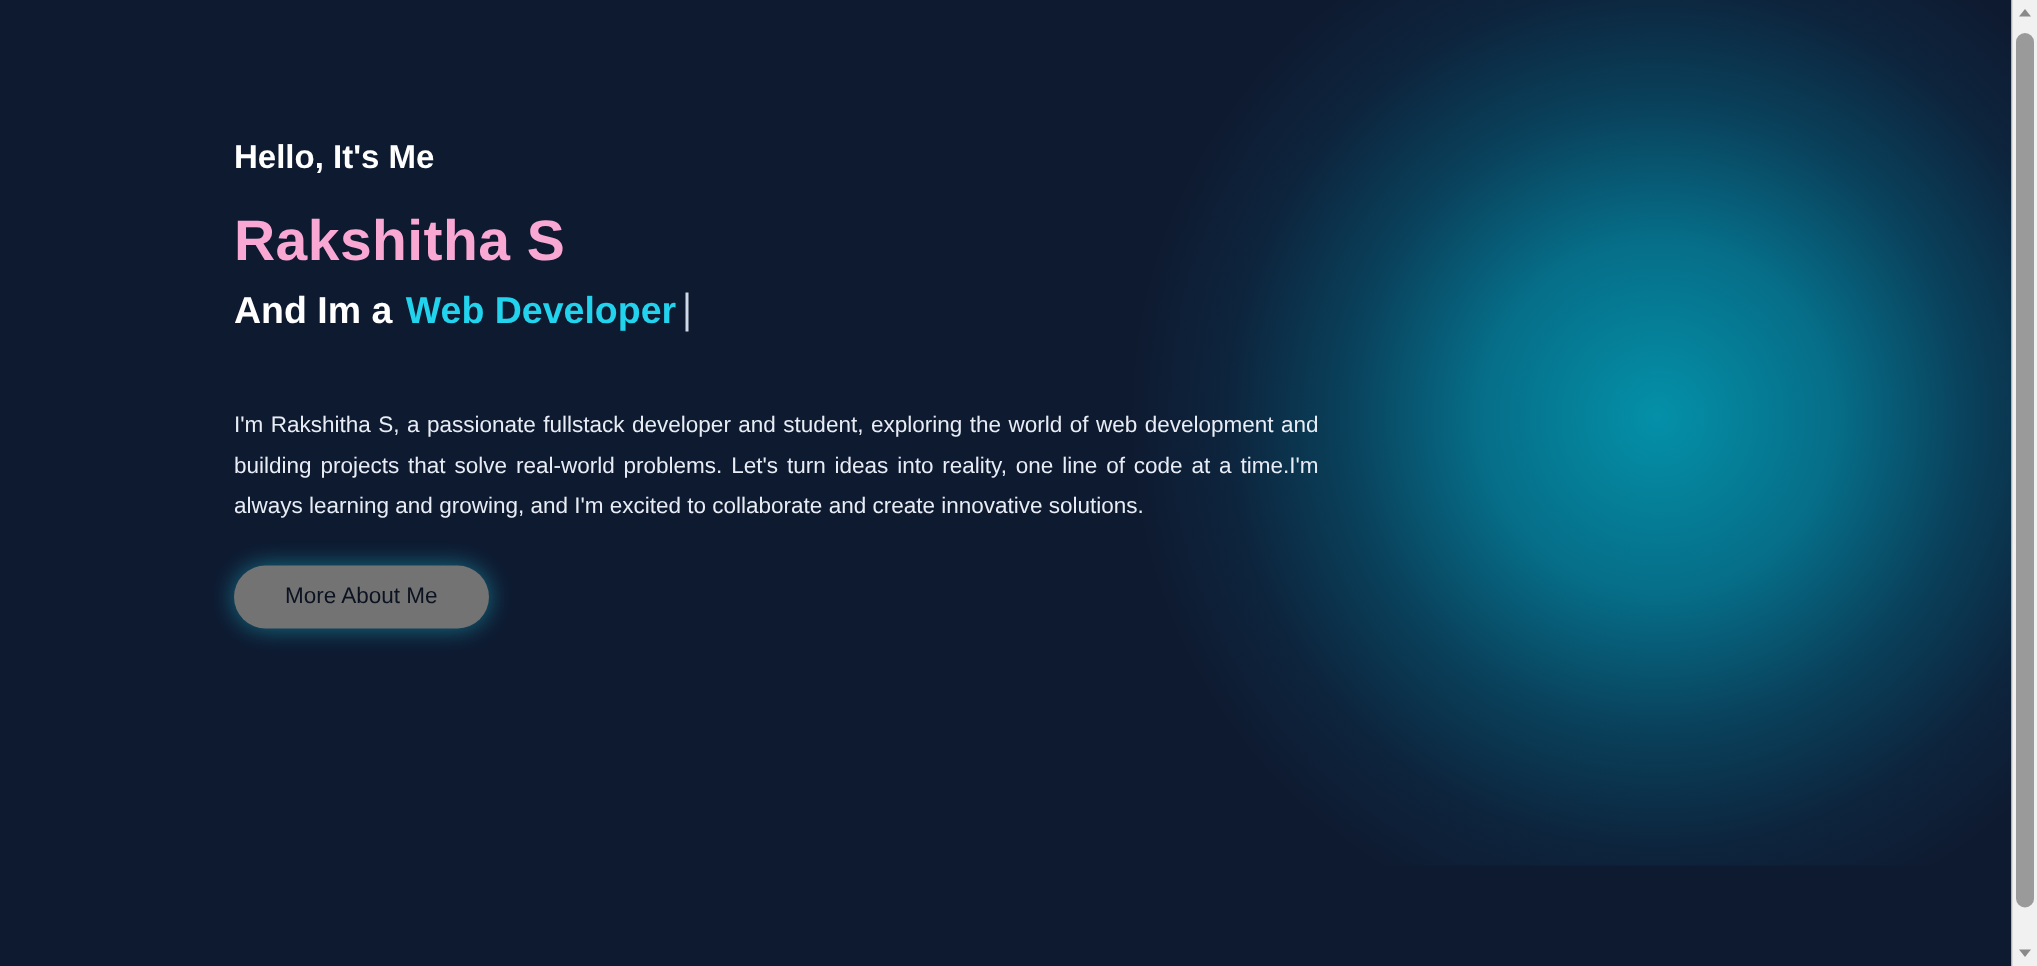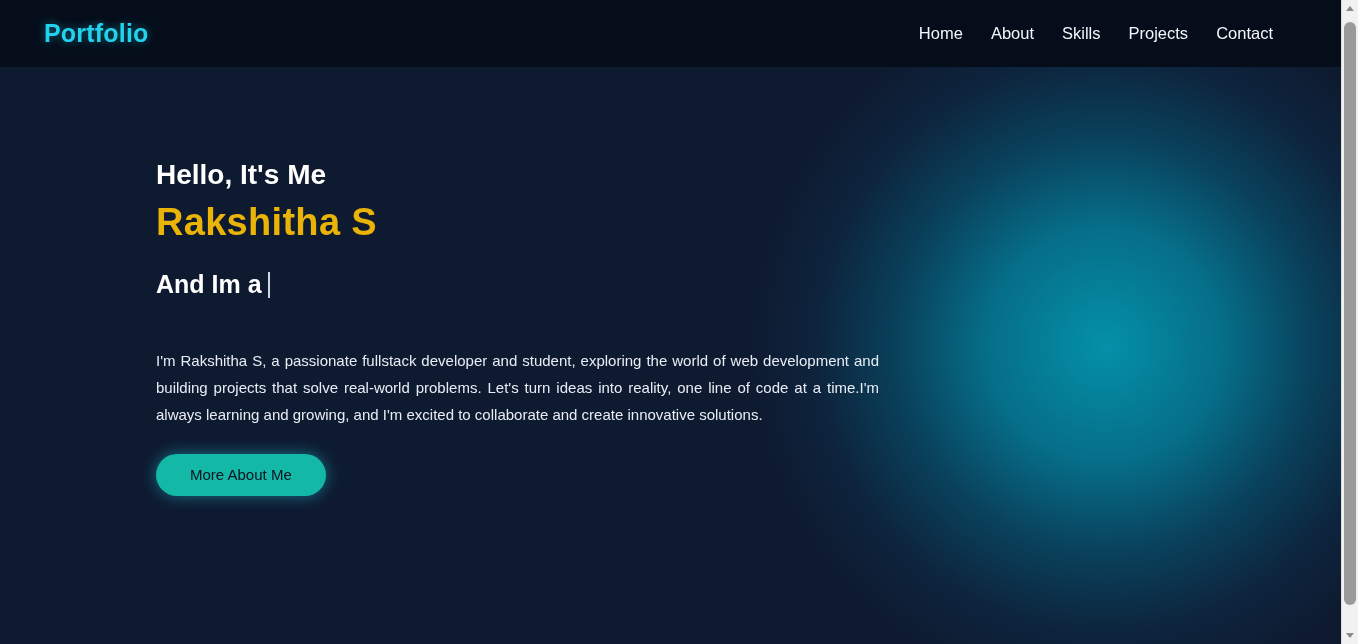--- a/index.html
+++ b/index.html
@@ -81,32 +81,32 @@
     height: 100%;
   }
 
   .hero-text {
     width: 725px;
     padding-left: 156px;
     padding-top: 92px;
   }
 
   .greet {
-    font-size: 28px;
+    font-size: 22px;
     font-weight: bold;
     color: #ffffff;
-    margin-bottom: 10px;
+    margin-bottom: 22px;
   }
 
   .name {
     font-size: 38px;
     font-weight: bold;
-    color: #eab308;
+    color: #f9a8d4;
     letter-spacing: 0.3px;
-    margin-bottom: 26px;
+    margin-bottom: 10px;
   }
 
   .role-line {
     font-size: 25px;
     font-weight: bold;
     color: #ffffff;
     display: flex;
     align-items: center;
     margin-bottom: 6px;
   }
@@ -134,21 +134,21 @@
   }
 
   .cta {
     display: inline-block;
     margin-top: 26px;
     padding: 0 34px;
     height: 42px;
     line-height: 42px;
     border: none;
     border-radius: 40px;
-    background: #14b8a6;
+    background: #737373;
     color: #0b1220;
     font-family: "Liberation Sans", sans-serif;
     font-size: 15px;
     cursor: pointer;
     box-shadow: 0 0 16px rgba(34,220,245,0.45);
   }
 
   
   .hero-visual {
     position: relative;
@@ -211,44 +211,34 @@
     background: #9a9a9a;
   }
 </style>
 </head>
 <body>
 
 <div class="viewport">
 
   <div class="page">
 
-    <header class="header">
-      <div class="logo">Portfolio</div>
-
-      <nav class="nav">
-        <a class="nav-link" href="#">Home</a>
-        <a class="nav-link" href="#">About</a>
-        <a class="nav-link" href="#">Skills</a>
-        <a class="nav-link" href="#">Projects</a>
-        <a class="nav-link" href="#">Contact</a>
-      </nav>
-    </header>
 
     <section class="hero">
 
       <div class="glow"></div>
 
       <div class="hero-inner">
 
         <div class="hero-text">
           <div class="greet">Hello, It's Me</div>
           <h1 class="name">Rakshitha S</h1>
 
           <div class="role-line">
             <span>And Im a</span>
+            <span class="role-accent">Web Developer</span>
             <span class="cursor"></span>
           </div>
 
           <p class="bio">I'm Rakshitha S, a passionate fullstack developer and student, exploring the world of web development and building projects that solve real-world problems. Let's turn ideas into reality, one line of code at a time.I'm always learning and growing, and I'm excited to collaborate and create innovative solutions.</p>
 
           <button class="cta">More About Me</button>
         </div>
 
         <div class="hero-visual">
           

